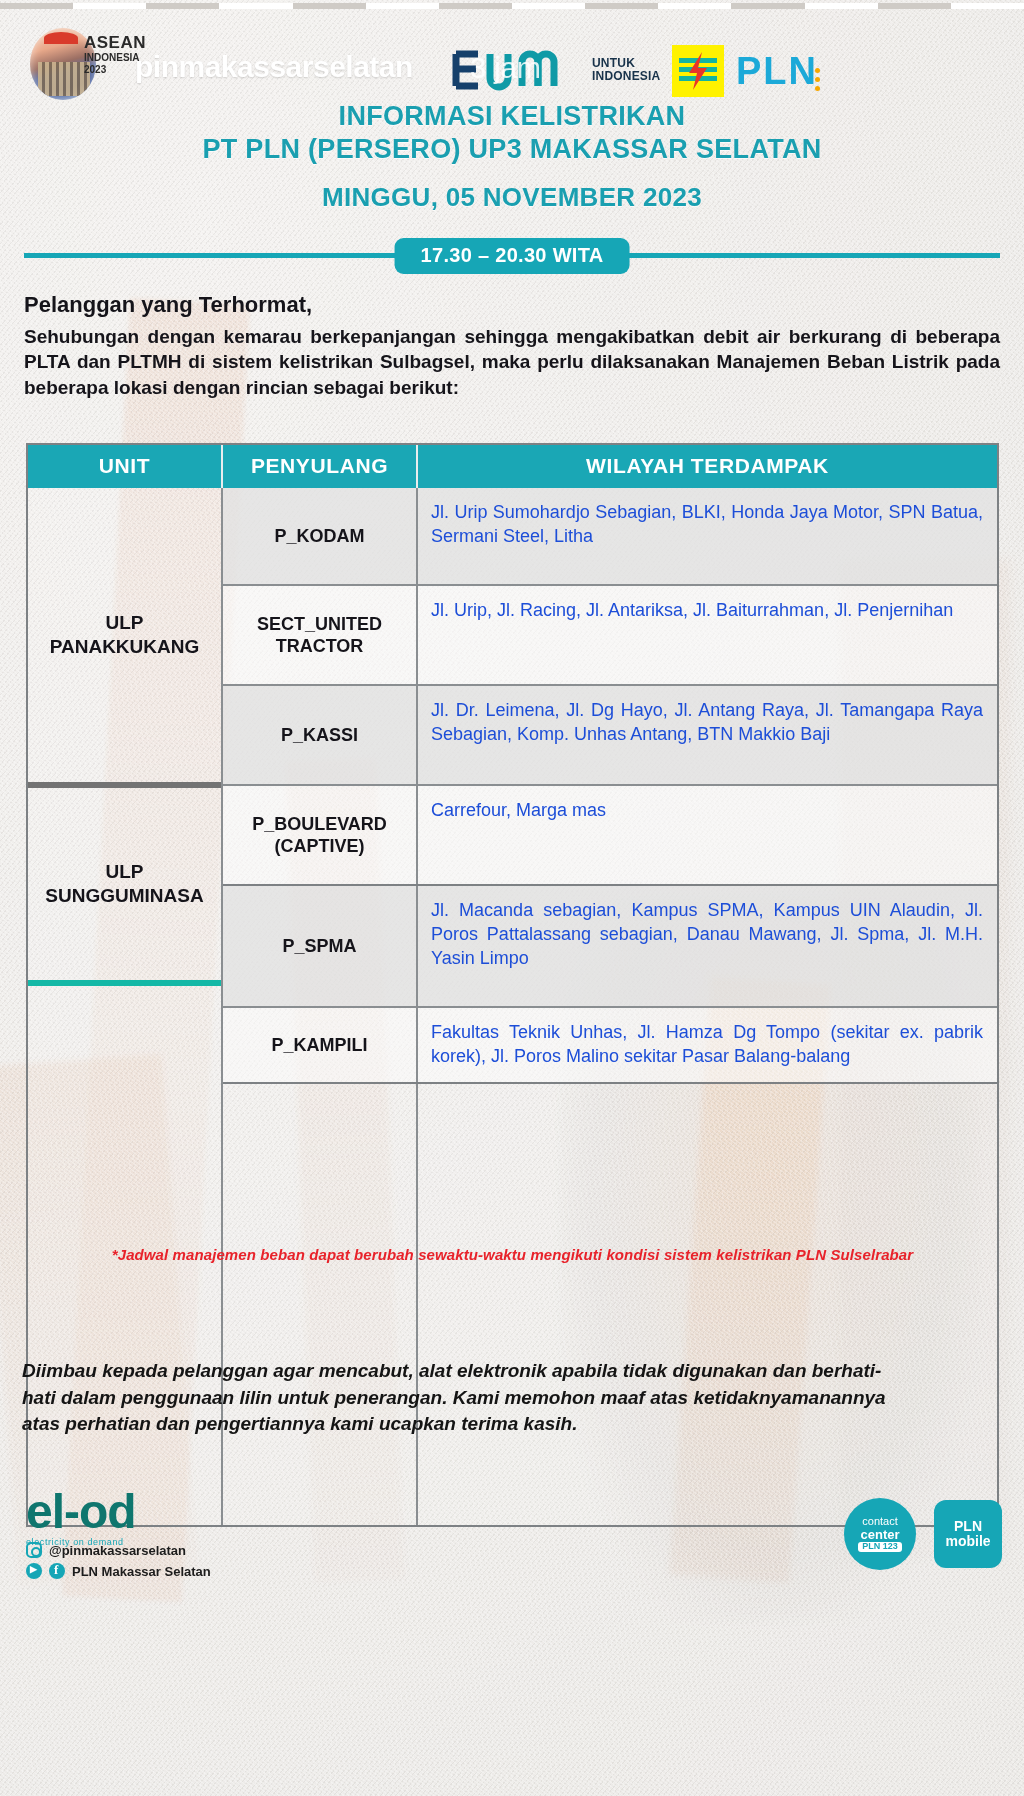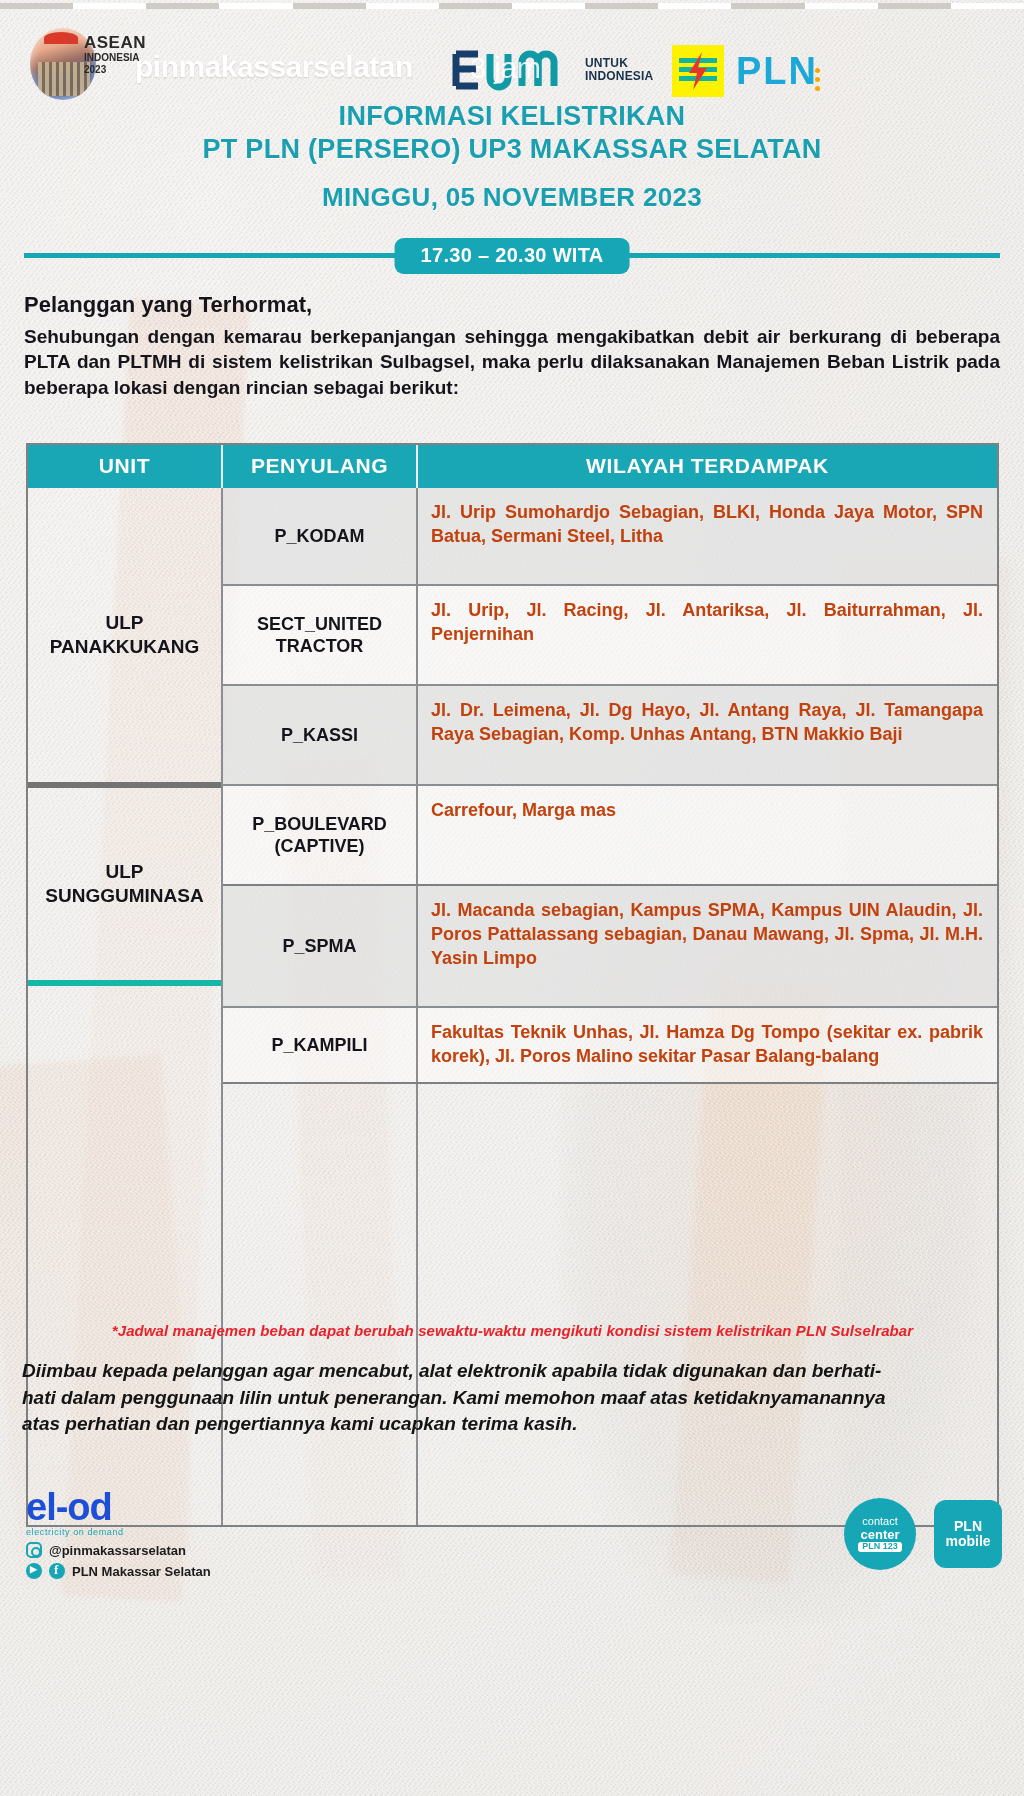--- a/index.html
+++ b/index.html
@@ -74,21 +74,21 @@
   .asean .t2 { font-size:10px; font-weight:700; color:#2a2a2a; margin-top:2px; }
   .asean .t3 { font-size:10px; font-weight:700; color:#2a2a2a; margin-top:2px; }
 
   
   .handle { position:absolute; left:135px; top:50px; font-size:30px; font-weight:700;
     color:#ffffff; letter-spacing:-.5px; text-shadow:0 1px 2px rgba(0,0,0,.15); z-index:6;}
   .ghostjam { position:absolute; left:470px; top:52px; font-size:29px; color:rgba(255,255,255,.85);
     font-weight:400; z-index:5;}
 
   
-  .bumn { position:absolute; left:452px; top:26px; height:52px; display:flex; align-items:center; gap:7px;}
+  .bumn { position:absolute; left:452px; top:26px; height:52px; display:flex; align-items:center; gap:14px;}
   .bumn svg { display:block; }
   .bumn .untuk { line-height:1.05; color:#18324a; font-weight:700; font-size:12px; letter-spacing:.2px;}
 
   
   .plnlock { position:absolute; left:672px; top:26px; height:54px; display:flex; align-items:center; gap:12px;}
   .plnbox { width:52px; height:52px; background:#fff200; position:relative; }
   .plnbox .wv { position:absolute; left:7px; top:13px; width:38px; height:26px;
      background:repeating-linear-gradient(180deg,#14b4a0 0 5px, #fff200 5px 9px); }
   .plnbox svg { position:absolute; left:10px; top:5px; }
   .plntext { font-size:38px; font-weight:700; color:#1ca9d8; letter-spacing:2px; line-height:1; }
@@ -132,42 +132,42 @@
   .unitblk.b1 { height:300px; border-bottom:6px solid #737373; }
   .unitblk.b2 { height:198px; border-bottom:6px solid #14b8a6; }
   .unitblk.b3 { height:441px; }
 
   .rowscol { flex:1 1 auto; }
   .row { display:flex; }
   .row .pen { width:195px; flex:0 0 195px; border-right:2px solid #8a8e91;
       display:flex; align-items:center; justify-content:center; text-align:center;
       font-size:18px; font-weight:700; color:#15141a; line-height:1.25; padding:4px 6px; }
   .row .area { flex:1 1 auto; padding:13px 14px 12px 13px;
-      font-size:18px; font-weight:700; color:#c2410c; line-height:1.32; text-align:justify; }
+      font-size:18px; font-weight:400; color:#1d4ed8; line-height:1.32; text-align:justify; }
   .row.shade .pen, .row.shade .area { background:rgba(226,226,226,.78); }
   .row.plain .pen, .row.plain .area { background:rgba(252,252,252,.55); }
   .row.sep { border-bottom:2px solid #8a8e91; }
   .row.thick { border-bottom:2px solid #7d8184;justify-content:flex-end; }
   .row.empty .pen, .row.empty .area { background:transparent; }
 
   .r1 { height:98px; } .r2 { height:100px; } .r3 { height:100px; } .r4 { height:100px; }
   .r5 { height:122px; } .r6 { height:76px; }
   .rfill { height:441px; }
 
   
-  .footnote { position:absolute; top:1322px; left:26px; width:973px; text-align:center;
+  .footnote { position:absolute; top:1246px; left:26px; width:973px; text-align:center;
      color:#e8222a; font-size:15px; font-weight:700; font-style:italic; letter-spacing:.1px;}
   .closing { position:absolute; top:1358px; left:22px; width:980px; color:#141414;
      font-size:19px; font-weight:700; font-style:italic; line-height:1.4; text-align:justify; }
   .closing span { display:block; }
 
   
   .footer { position:absolute; top:1480px; left:0; width:1024px; height:120px; }
   .elod { position:absolute; left:26px; top:8px; }
-  .elod .mark { font-size:38px; font-weight:700; color:#1d4ed8; line-height:1; letter-spacing:-1px;}
+  .elod .mark { font-size:48px; font-weight:700; color:#0f766e; line-height:1; letter-spacing:-1px;}
   .elod .sub { font-size:9px; color:#16a6b6; letter-spacing:.6px; margin-top:1px;}
   .social { position:absolute; left:26px; top:62px; font-size:0; }
   .social .line { display:flex; align-items:center; gap:7px; margin-bottom:5px; }
   .social .line span { font-size:13px; color:#1c1c1c; font-weight:600; }
   .sq { width:16px;height:16px;border:2px solid #16a6b6;border-radius:5px; position:relative; flex:0 0 16px;}
   .sq:after{content:"";position:absolute;left:3px;top:3px;width:6px;height:6px;border:2px solid #16a6b6;border-radius:50%;}
   .cir { width:16px;height:16px;border-radius:50%;background:#16a6b6; flex:0 0 16px; position:relative;}
   .cir:after{content:"f";position:absolute;left:5px;top:-1px;color:#fff;font-size:13px;font-weight:700;font-family:"Liberation Serif",serif;}
   .cir2 { width:16px;height:16px;border-radius:50%;background:#16a6b6; flex:0 0 16px; position:relative;}
   .cir2:after{content:"\25B6";position:absolute;left:4px;top:1px;color:#fff;font-size:9px;}

